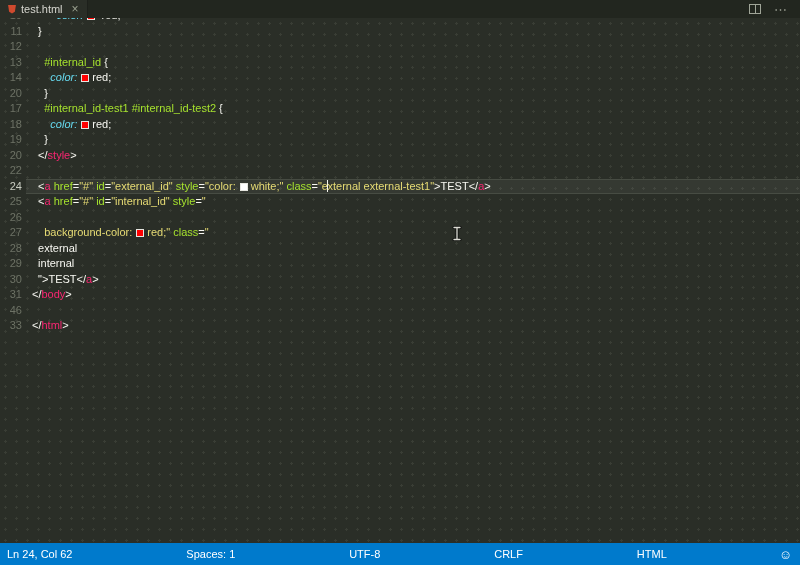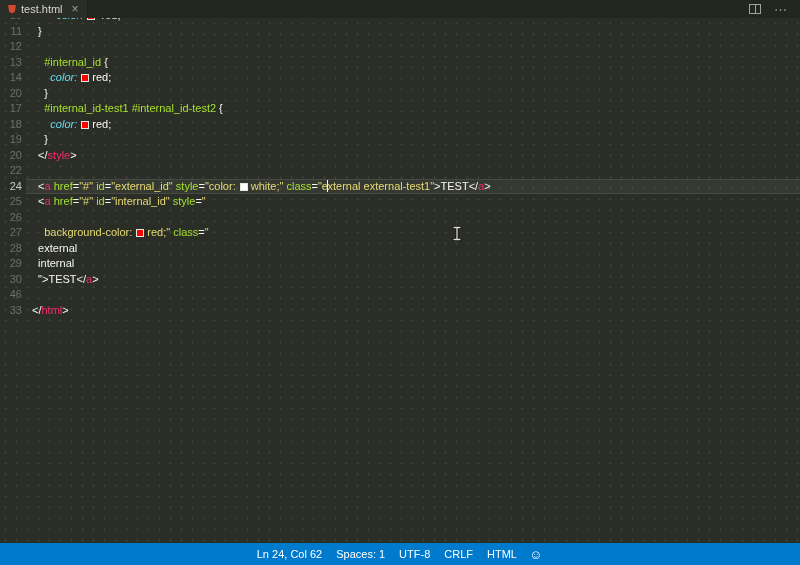--- a/index.html
+++ b/index.html
@@ -35,21 +35,21 @@
   .tok-tg{color:var(--tok-tg,#f92672)}
   .tok-at{color:var(--tok-at,#a6e22e)}
   .tok-st{color:var(--tok-st,#e6db74)}
   .tok-hd{color:var(--tok-hd,#e6db74)}
   .tok-pr{color:var(--tok-pr,#66d9ef);font-style:italic}
   .swatch{display:inline-block;width:8px;height:8px;border:1px solid var(--ui-swatch_border,#e6e6e0);margin:0 3px 0 1px;vertical-align:-1px}
   .caret{display:inline-block;width:0;border-left:1.5px solid #f5f5ee;height:12px;vertical-align:-2px;margin-left:-.5px;margin-right:-1px}
   .mouse-cursor{position:absolute;left:452px;top:208px;z-index:3}
 
   
-  .status-bar{height:22px;background:var(--ui-statusbar_bg,#007acc);flex:none;display:flex;align-items:center;justify-content:center;color:#fff;font-size:11px}
+  .status-bar{height:22px;background:var(--ui-statusbar_bg,#007acc);flex:none;display:flex;align-items:center;justify-content:space-between;color:#fff;font-size:11px}
   .status-bar .s-item{padding:0 7px;cursor:pointer;white-space:nowrap}
   .smiley{font-size:13px;padding:0 8px 0 5px;cursor:pointer;line-height:1}
 </style>
 </head>
 <body>
 
 <div class="window">
 
   <div class="tab-bar">
     <div class="tab active">
@@ -76,20 +76,21 @@
         <div class="line"><span class="gutter">19</span><span class="code"><span class="tok-pl">    }</span></span></div>
         <div class="line"><span class="gutter">20</span><span class="code"><span class="tok-pl">  &lt;/</span><span class="tok-tg">style</span><span class="tok-pl">&gt;</span></span></div>
         <div class="line"><span class="gutter">22</span><span class="code"></span></div>
         <div class="line current"><span class="gutter">24</span><span class="code"><span class="tok-pl">  &lt;</span><span class="tok-tg">a</span><span class="tok-pl"> </span><span class="tok-at">href</span><span class="tok-pl">=</span><span class="tok-st">"#"</span><span class="tok-pl"> </span><span class="tok-at">id</span><span class="tok-pl">=</span><span class="tok-st">"external_id"</span><span class="tok-pl"> </span><span class="tok-at">style</span><span class="tok-pl">=</span><span class="tok-st">"color: </span><span class="swatch" style="background: rgb(255, 255, 255);"></span><span class="tok-st">white;"</span><span class="tok-pl"> </span><span class="tok-at">class</span><span class="tok-pl">=</span><span class="tok-st">"e</span><span class="caret"></span><span class="tok-st">xternal external-test1"</span><span class="tok-pl">&gt;</span><span class="tok-pl">TEST</span><span class="tok-pl">&lt;/</span><span class="tok-tg">a</span><span class="tok-pl">&gt;</span></span></div>
         <div class="line"><span class="gutter">25</span><span class="code"><span class="tok-pl">  &lt;</span><span class="tok-tg">a</span><span class="tok-pl"> </span><span class="tok-at">href</span><span class="tok-pl">=</span><span class="tok-st">"#"</span><span class="tok-pl"> </span><span class="tok-at">id</span><span class="tok-pl">=</span><span class="tok-st">"internal_id"</span><span class="tok-pl"> </span><span class="tok-at">style</span><span class="tok-pl">=</span><span class="tok-st">"</span></span></div>
         <div class="line"><span class="gutter">26</span></div>
         <div class="line"><span class="gutter">27</span><span class="code"><span class="tok-pl">    </span><span class="tok-st">background-color: </span><span class="swatch" style="background: rgb(255, 0, 0);"></span><span class="tok-st">red;"</span><span class="tok-pl"> </span><span class="tok-at">class</span><span class="tok-pl">=</span><span class="tok-st">"</span></span></div>
         <div class="line"><span class="gutter">28</span><span class="code"><span class="tok-pl">  external</span></span></div>
         <div class="line"><span class="gutter">29</span><span class="code"><span class="tok-pl">  internal</span></span></div>
         <div class="line"><span class="gutter">30</span><span class="code"><span class="tok-pl">  "&gt;TEST&lt;/</span><span class="tok-tg">a</span><span class="tok-pl">&gt;</span></span></div>
+        <div class="line"><span class="gutter">31</span><span class="code"><span class="tok-pl">&lt;/</span><span class="tok-tg">body</span><span class="tok-pl">&gt;</span></span></div>
         <div class="line"><span class="gutter">46</span><span class="code"></span></div>
         <div class="line"><span class="gutter">33</span><span class="code"><span class="tok-pl">&lt;/</span><span class="tok-tg">html</span><span class="tok-pl">&gt;</span></span></div>
       </div>
     <div class="mouse-cursor">
       <svg width="10" height="15" viewBox="0 0 10 15">
         <g stroke="#10120f" stroke-width="3.2" fill="none" stroke-linecap="round">
           <path d="M2 1.5h6M5 1.5v12M2 13.5h6"></path>
         </g>
         <g stroke="#dcdcd4" stroke-width="1.3" fill="none" stroke-linecap="round">
           <path d="M2 1.5h6M5 1.5v12M2 13.5h6"></path>

